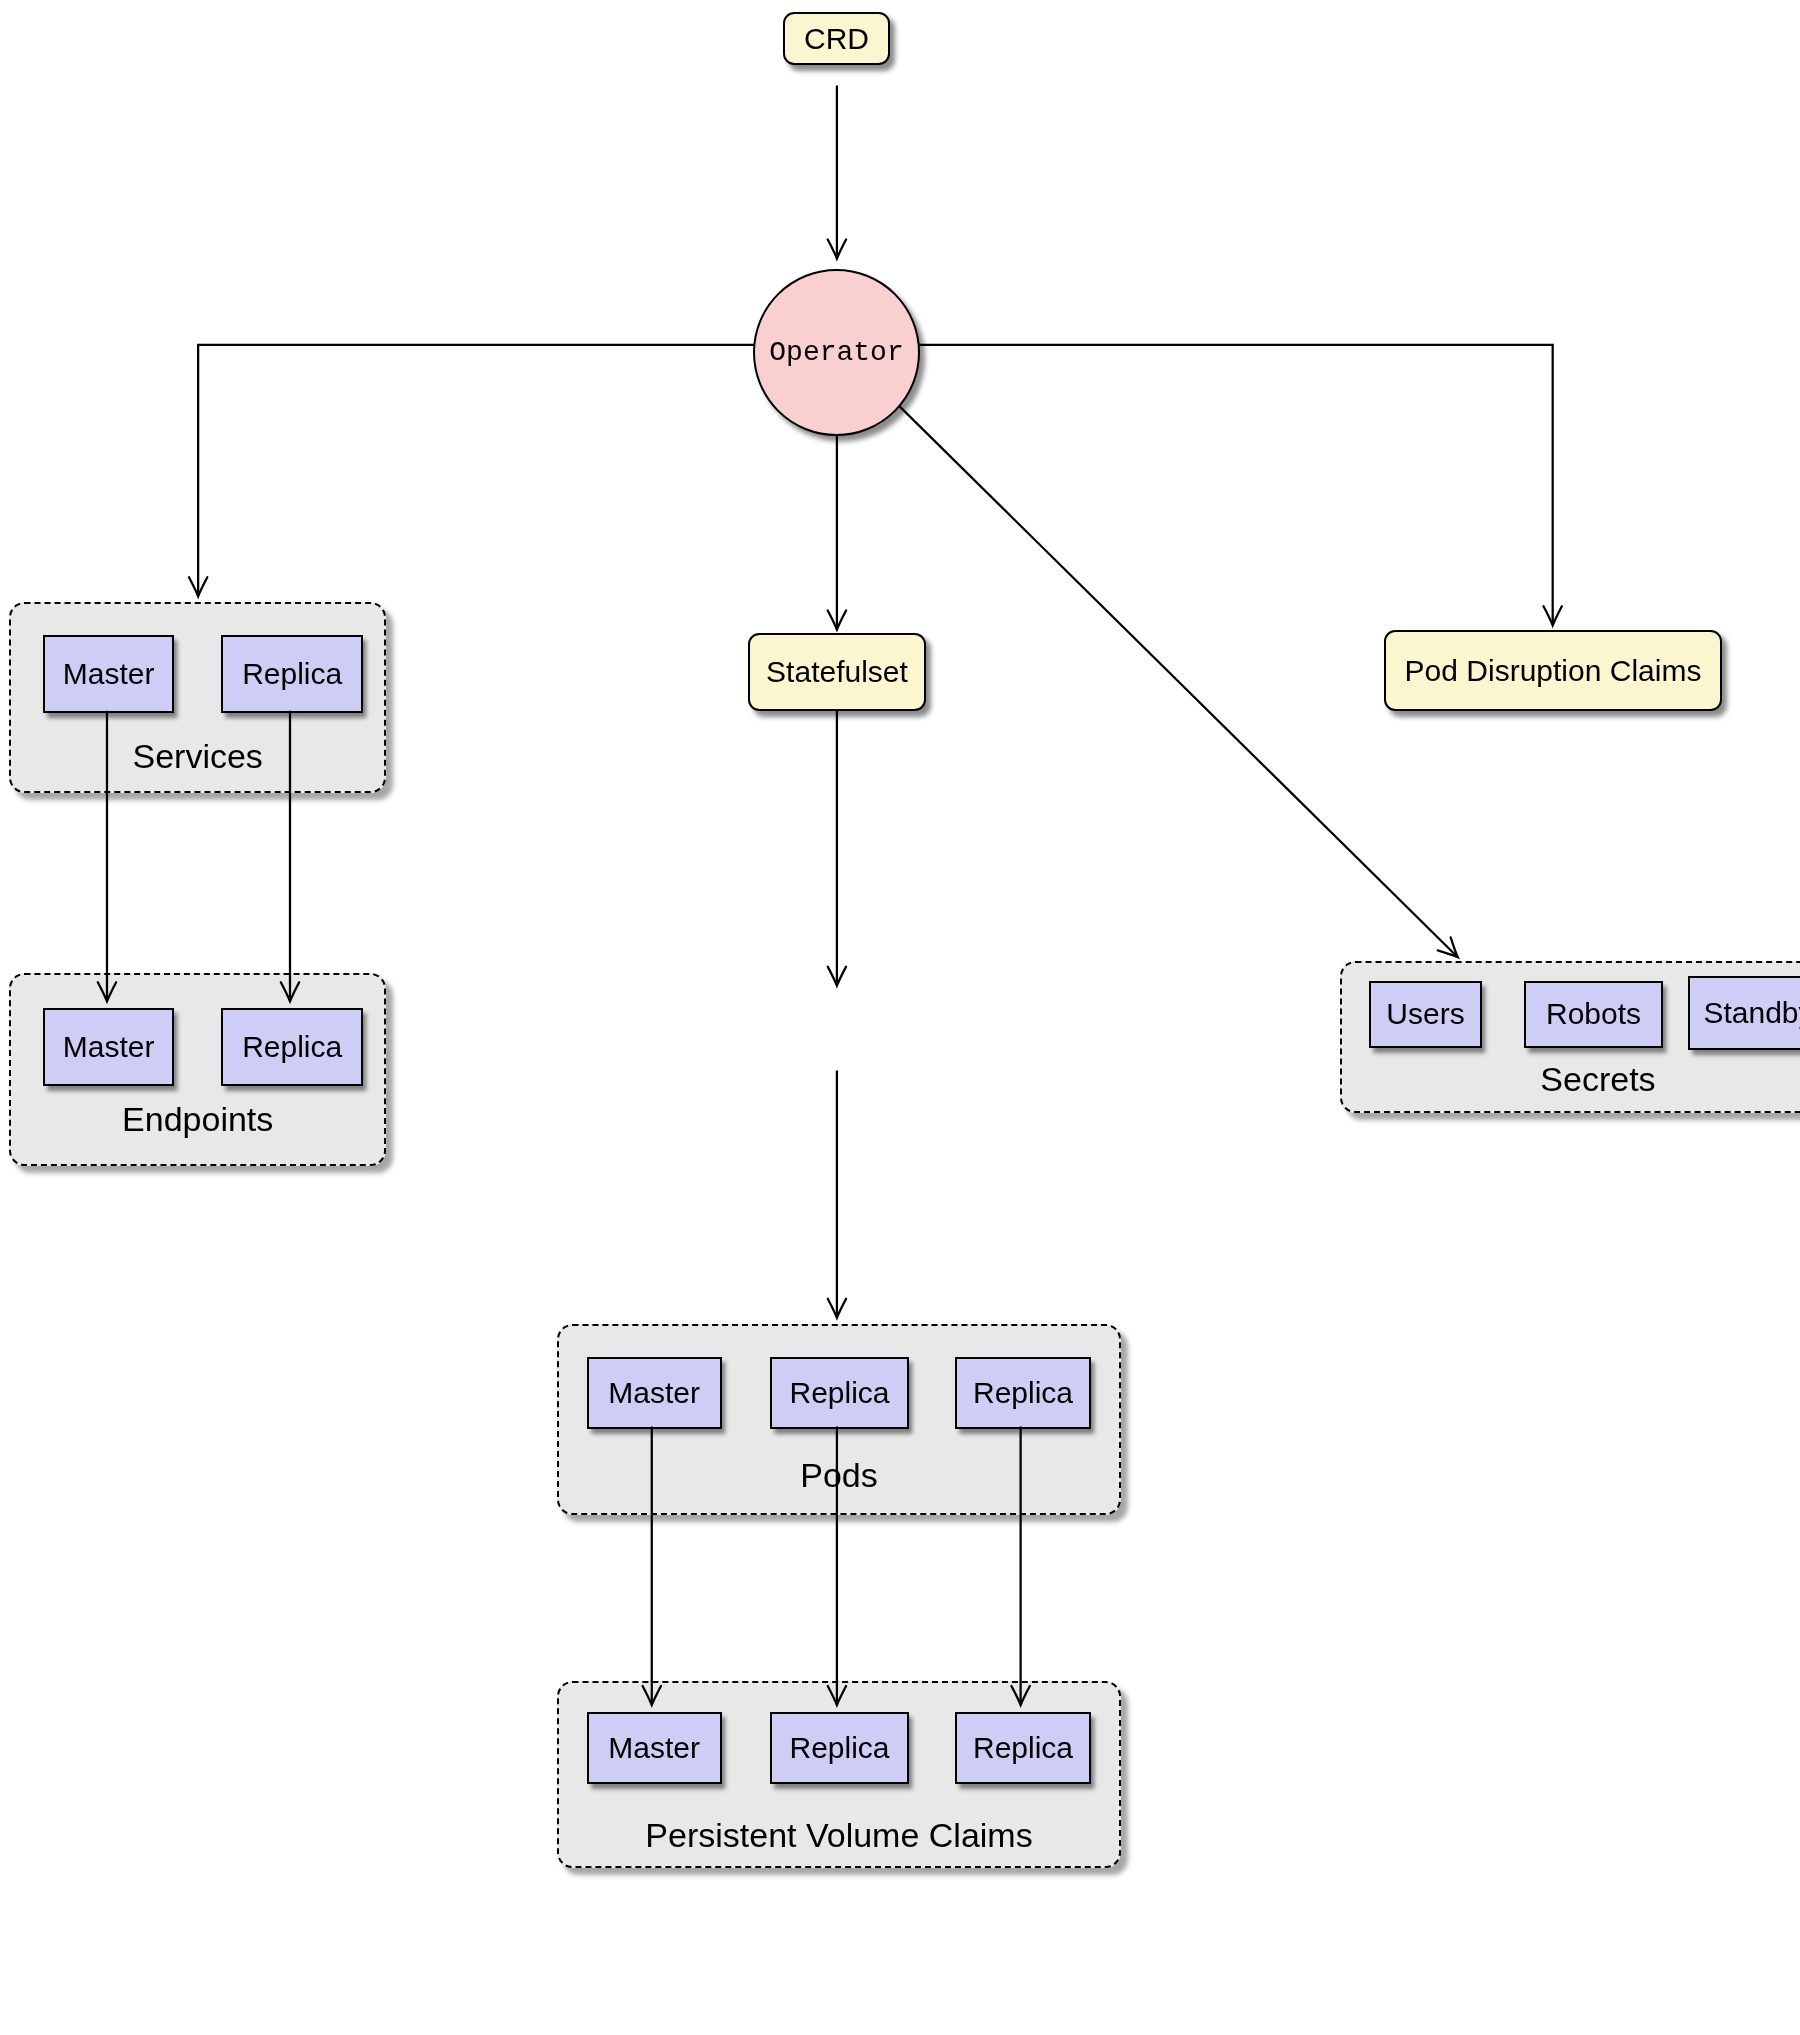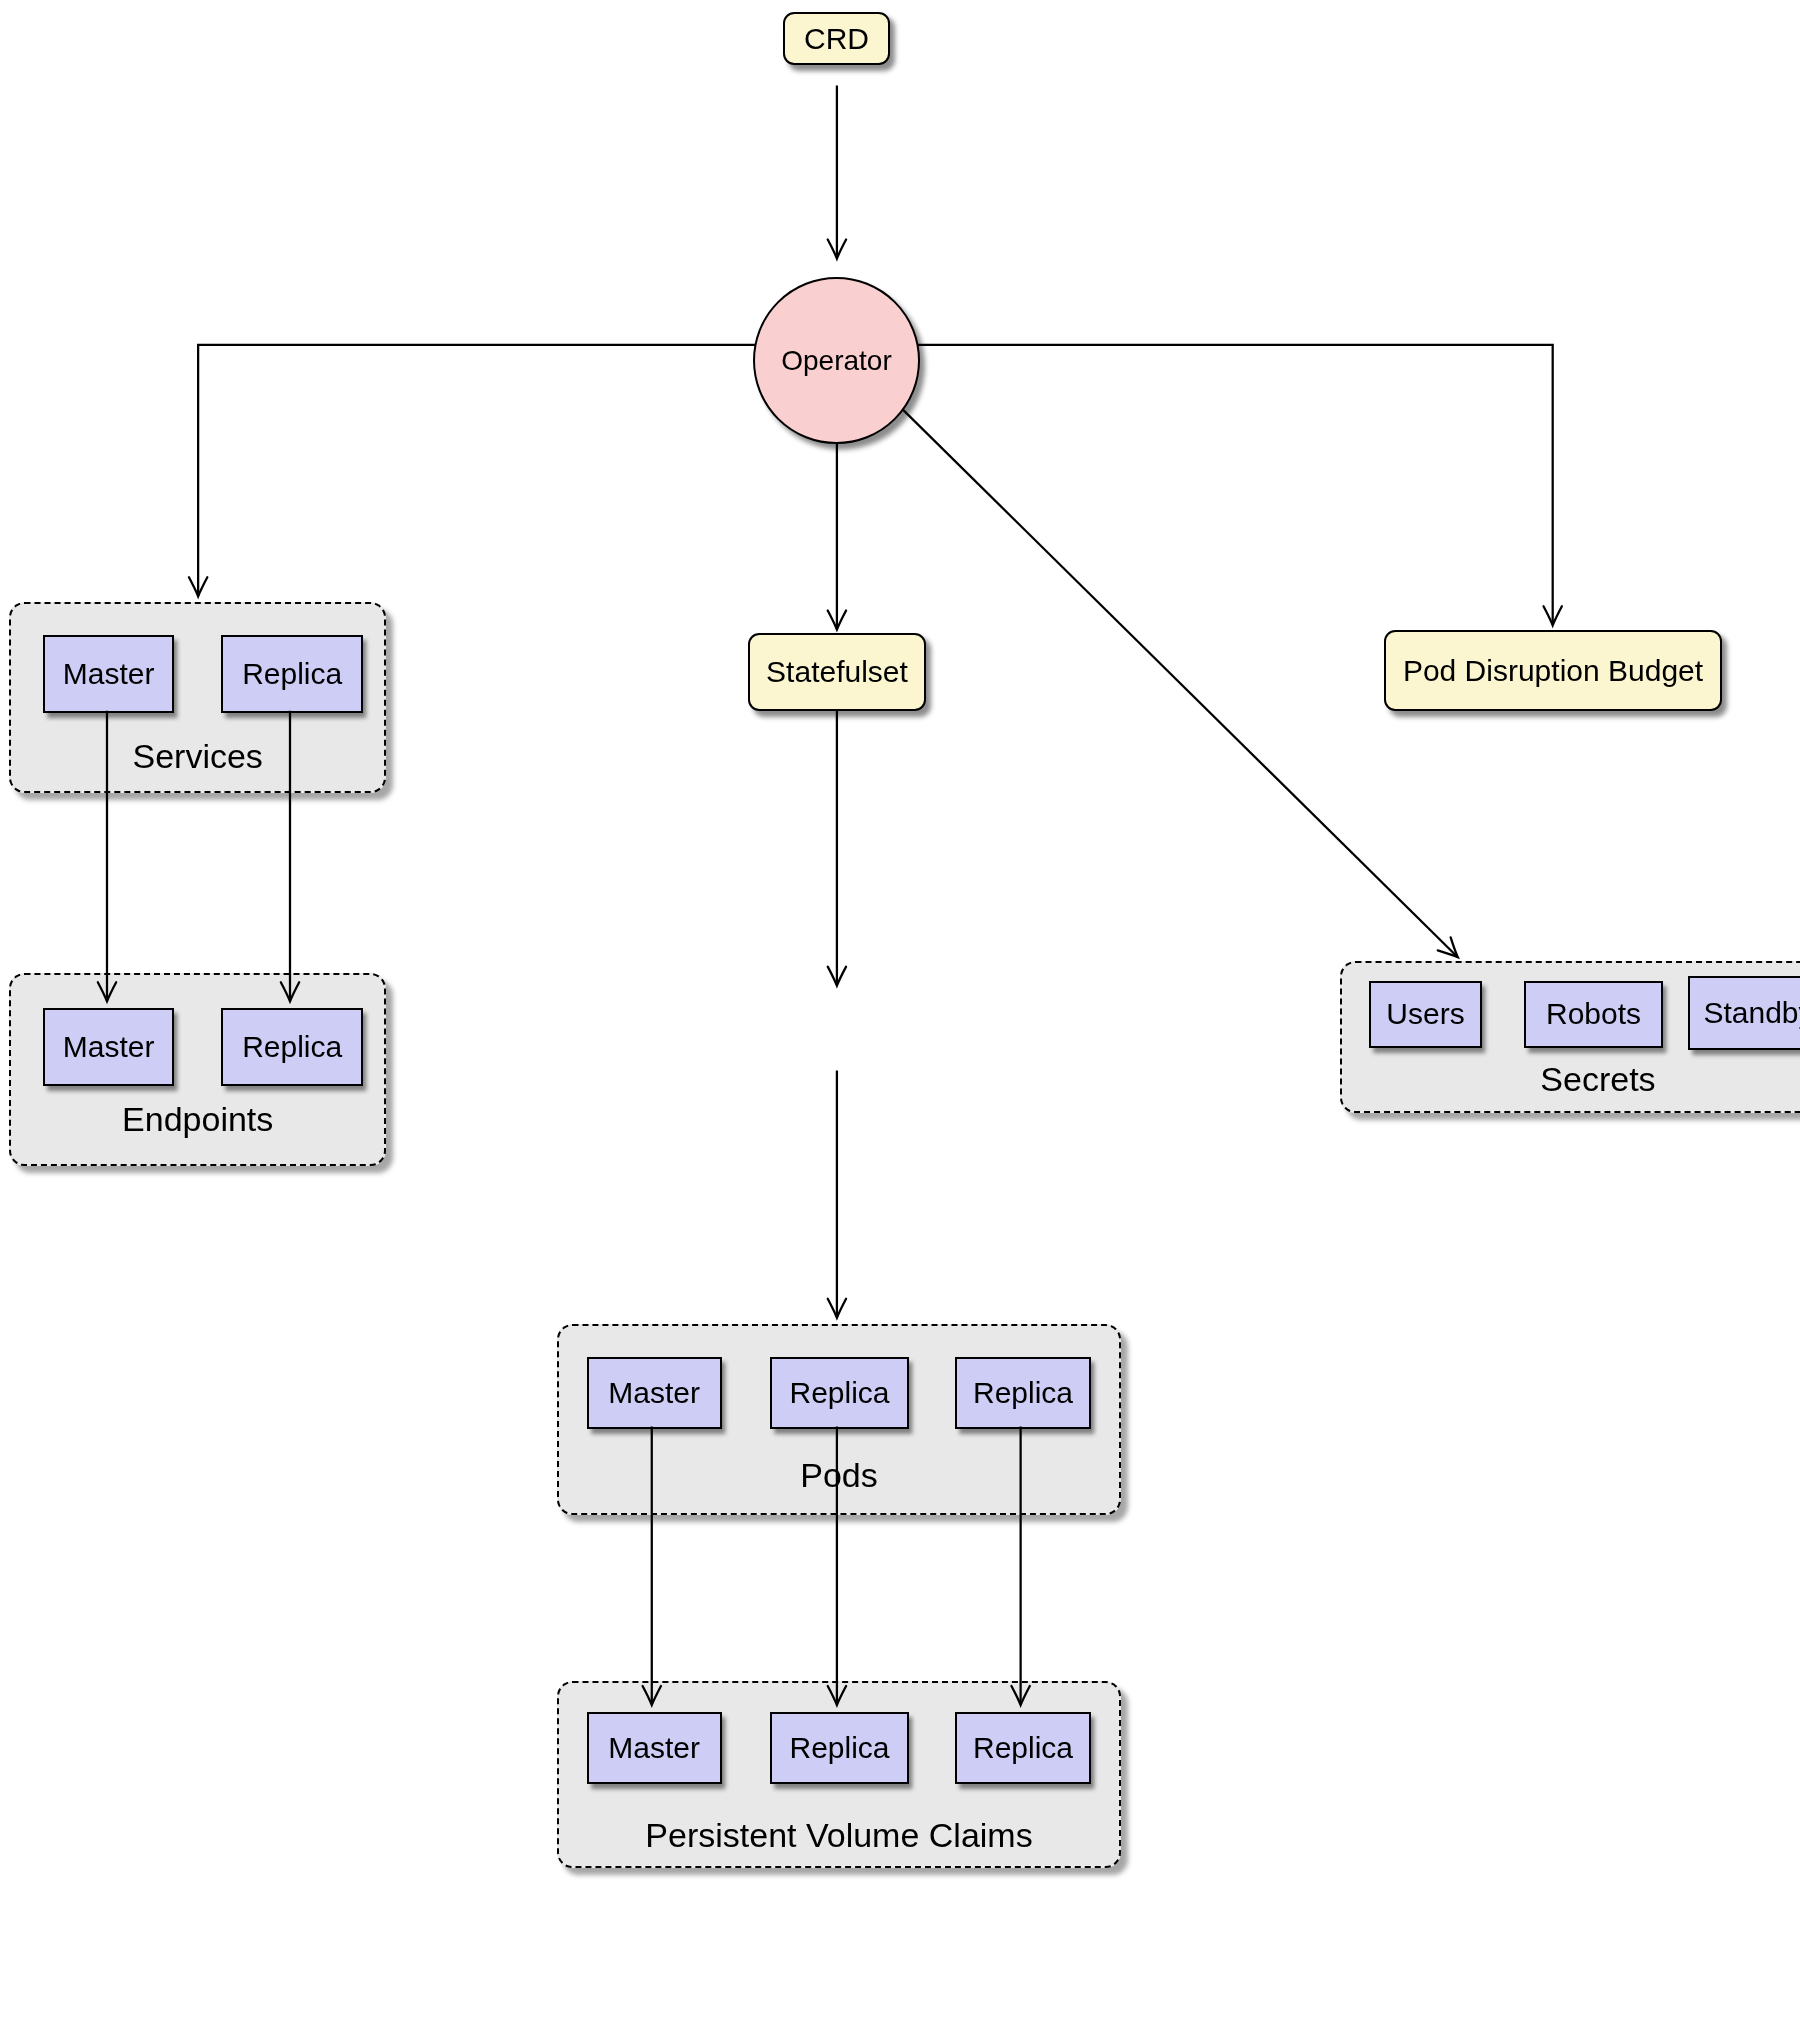--- a/index.html
+++ b/index.html
@@ -152,27 +152,27 @@
     <path d="M 1184,1515 V 1864" fill="none" stroke="#000" stroke-width="3.2" marker-end="url(#arr)"></path>
     <path d="M 922,2019 V 2412" fill="none" stroke="#000" stroke-width="3.2" marker-end="url(#arr)"></path>
     <path d="M 1184,2019 V 2412" fill="none" stroke="#000" stroke-width="3.2" marker-end="url(#arr)"></path>
     <path d="M 1444,2019 V 2412" fill="none" stroke="#000" stroke-width="3.2" marker-end="url(#arr)"></path>
   </svg>
 
   <div class="node yellow" style="left:783px; top:12px; width:107px; height:53px;">
     <span>CRD</span>
   </div>
 
-  <div class="node circle" style="left:753px; top:277px; width:167px; height:167px;">
+  <div class="node circle" style="left:753px; top:269px; width:167px; height:167px;font-family:Liberation Mono, monospace;">
     <span>Operator</span>
   </div>
 
   <div class="node yellow" style="left:748px; top:633px; width:178px; height:78px;">
     <span>Statefulset</span>
   </div>
 
 
   <div class="node yellow" style="left:1384px; top:630px; width:338px; height:81px;">
-    <span>Pod Disruption Budget</span>
+    <span>Pod Disruption Claims</span>
   </div>
 
 </div>
 
 
 </body></html>

